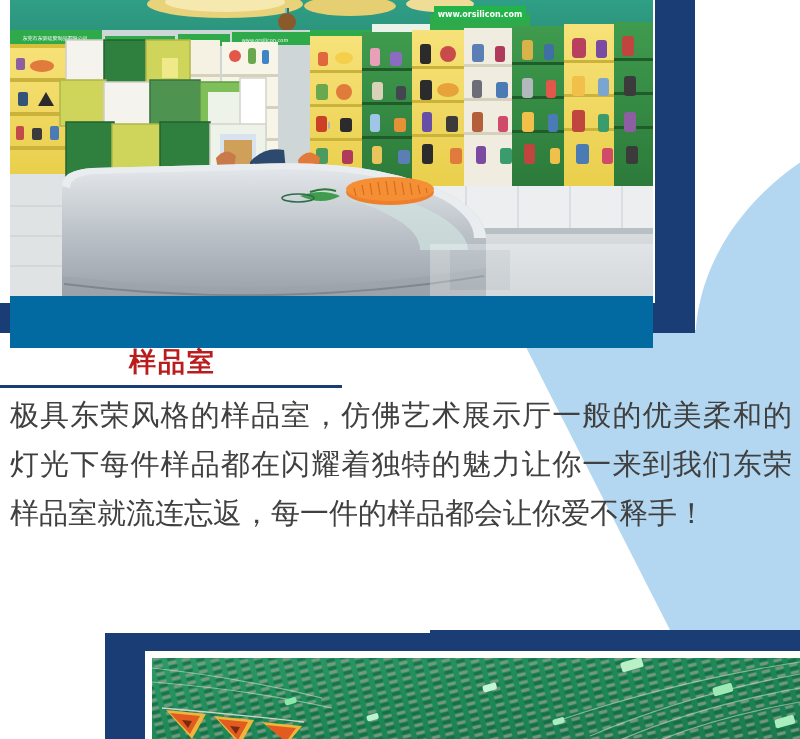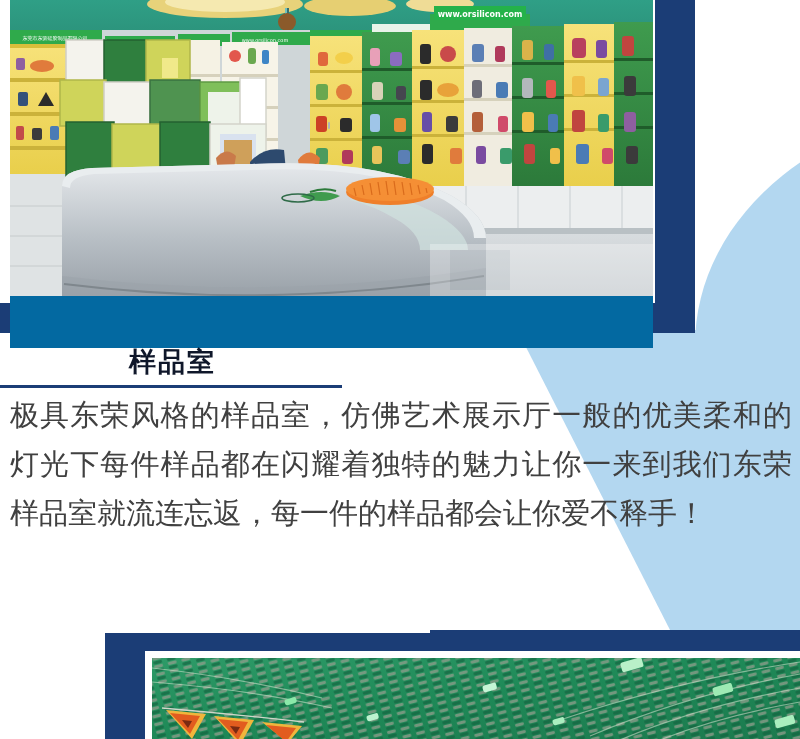--- a/index.html
+++ b/index.html
@@ -64,21 +64,21 @@
   .navy-top-bar{
     position:absolute;left:0;top:303px;width:695px;height:30px;
     background:#1b3d76;z-index:2;
   }
 
   
   .text-area{position:absolute;left:0;top:333px;width:800px;height:297px;z-index:5;}
   .section-title{
     position:absolute;left:0;top:12px;width:345px;
     text-align:center;
-    font-size:27px;font-weight:bold;color:#0f172a;
+    font-size:27px;font-weight:bold;color:#b91c1c;
     letter-spacing:2px;
     line-height:34px;
   }
   .title-rule{
     position:absolute;left:0;top:52px;width:342px;height:3px;
     background:#1b3d76;
   }
   .body-copy{
     position:absolute;left:10px;top:58px;width:782px;
     font-size:29px;

